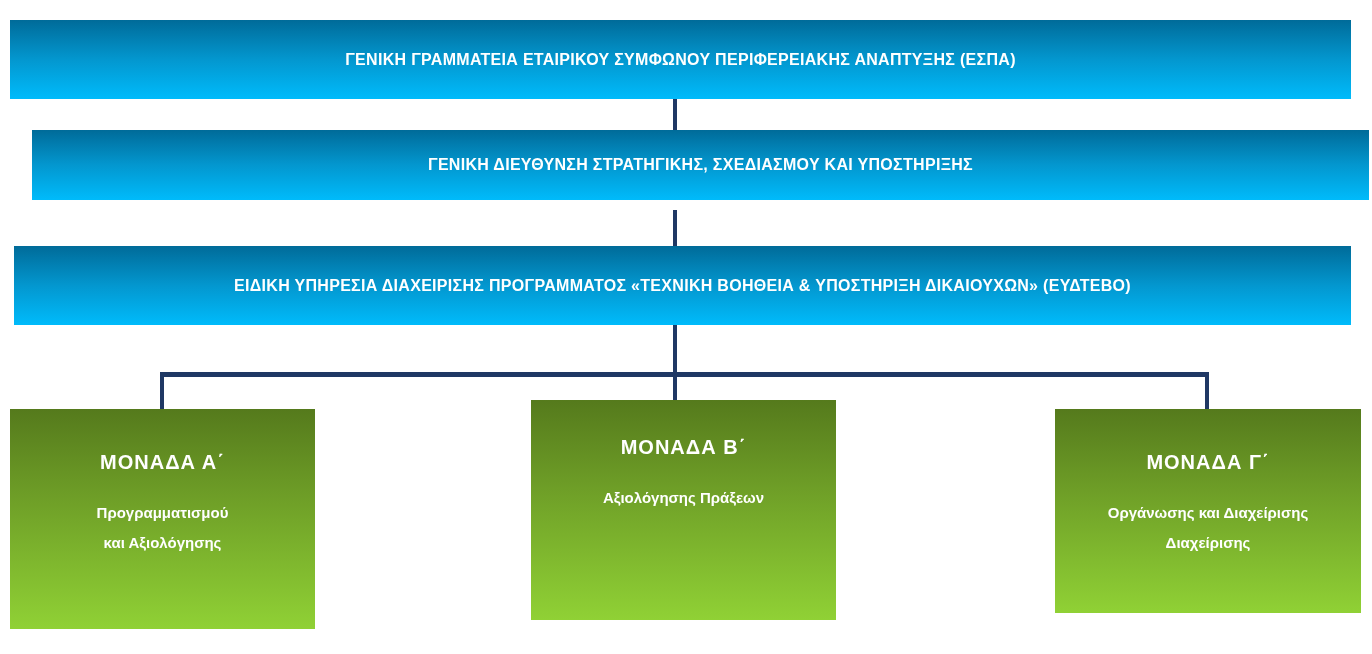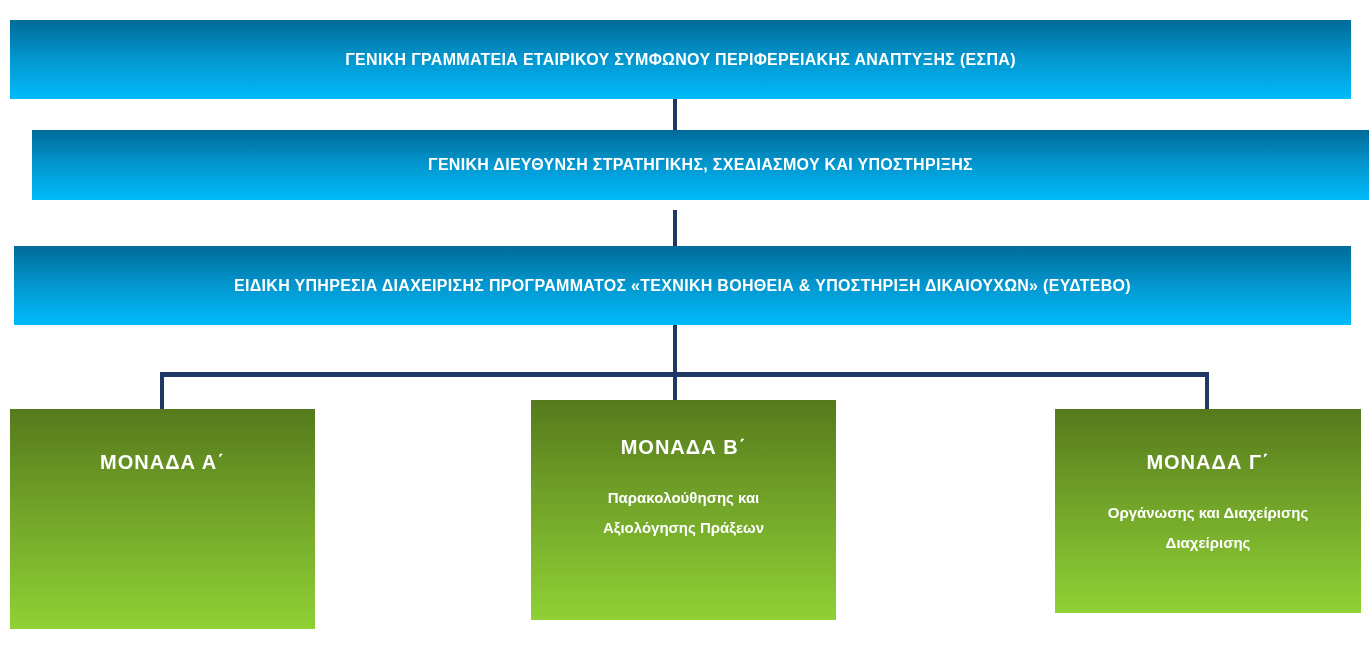--- a/index.html
+++ b/index.html
@@ -32,26 +32,29 @@
 <div class="box blue" style="left:32px; top:130px; width:1337px; height:70px;">
   <span>ΓΕΝΙΚΗ ΔΙΕΥΘΥΝΣΗ ΣΤΡΑΤΗΓΙΚΗΣ, ΣΧΕΔΙΑΣΜΟΥ ΚΑΙ ΥΠΟΣΤΗΡΙΞΗΣ</span>
 </div>
 
 <div class="box blue" style="left:14px; top:246px; width:1337px; height:79px;">
   <span>ΕΙΔΙΚΗ ΥΠΗΡΕΣΙΑ ΔΙΑΧΕΙΡΙΣΗΣ ΠΡΟΓΡΑΜΜΑΤΟΣ «ΤΕΧΝΙΚΗ ΒΟΗΘΕΙΑ &amp; ΥΠΟΣΤΗΡΙΞΗ ΔΙΚΑΙΟΥΧΩΝ» (ΕΥΔΤΕΒΟ)</span>
 </div>
 
 <div class="box green" style="left:10px; top:409px; width:305px; height:220px;">
   <div class="unit-title">ΜΟΝΑΔΑ Α΄</div>
+  <div class="unit-desc">
+    <div>Προγραμματισμού</div>
+    <div>και Αξιολόγησης</div>
+  </div>
 </div>
 
 <div class="box green" style="left:531px; top:400px; width:305px; height:220px;">
   <div class="unit-title" style="margin-top:36px;">ΜΟΝΑΔΑ Β΄</div>
   <div class="unit-desc">
-    <div>Παρακολούθησης και</div>
     <div>Αξιολόγησης Πράξεων</div>
   </div>
 </div>
 
 <div class="box green" style="left:1055px; top:409px; width:306px; height:204px;">
   <div class="unit-title">ΜΟΝΑΔΑ Γ΄</div>
   <div class="unit-desc">
     <div>Οργάνωσης και Διαχείρισης</div>
     <div>Διαχείρισης</div>
   </div>

